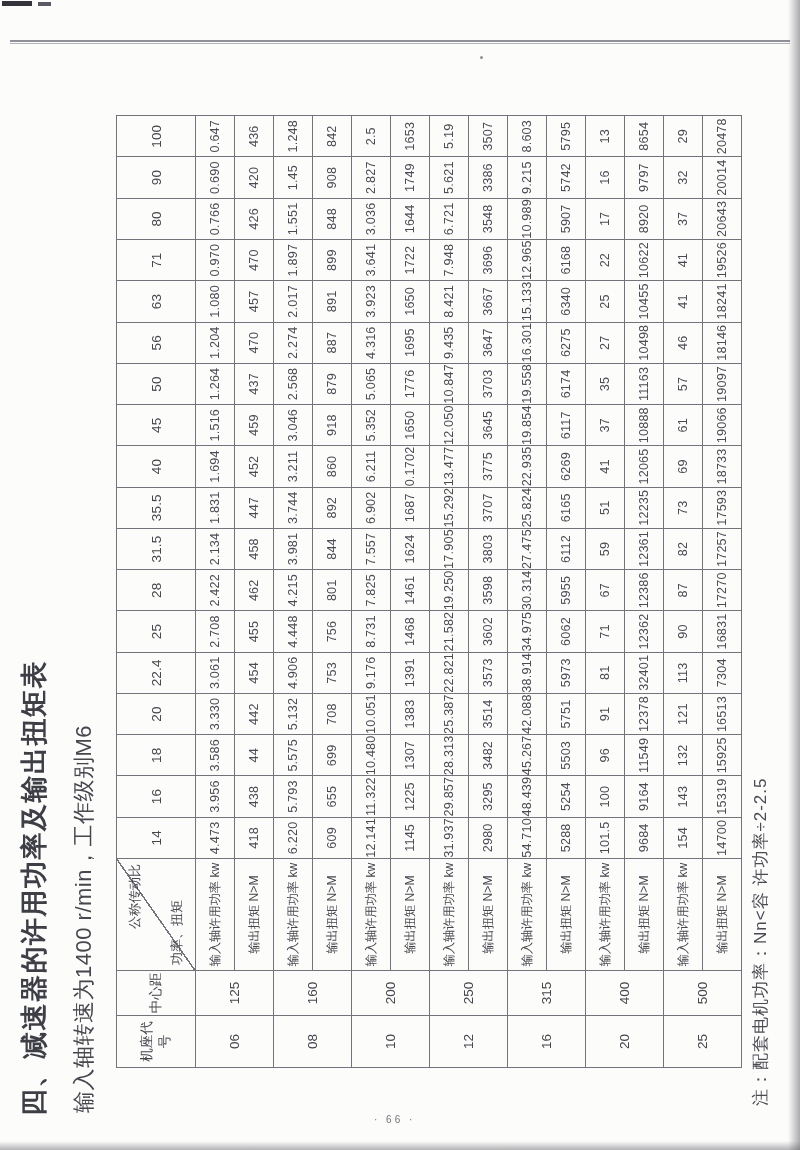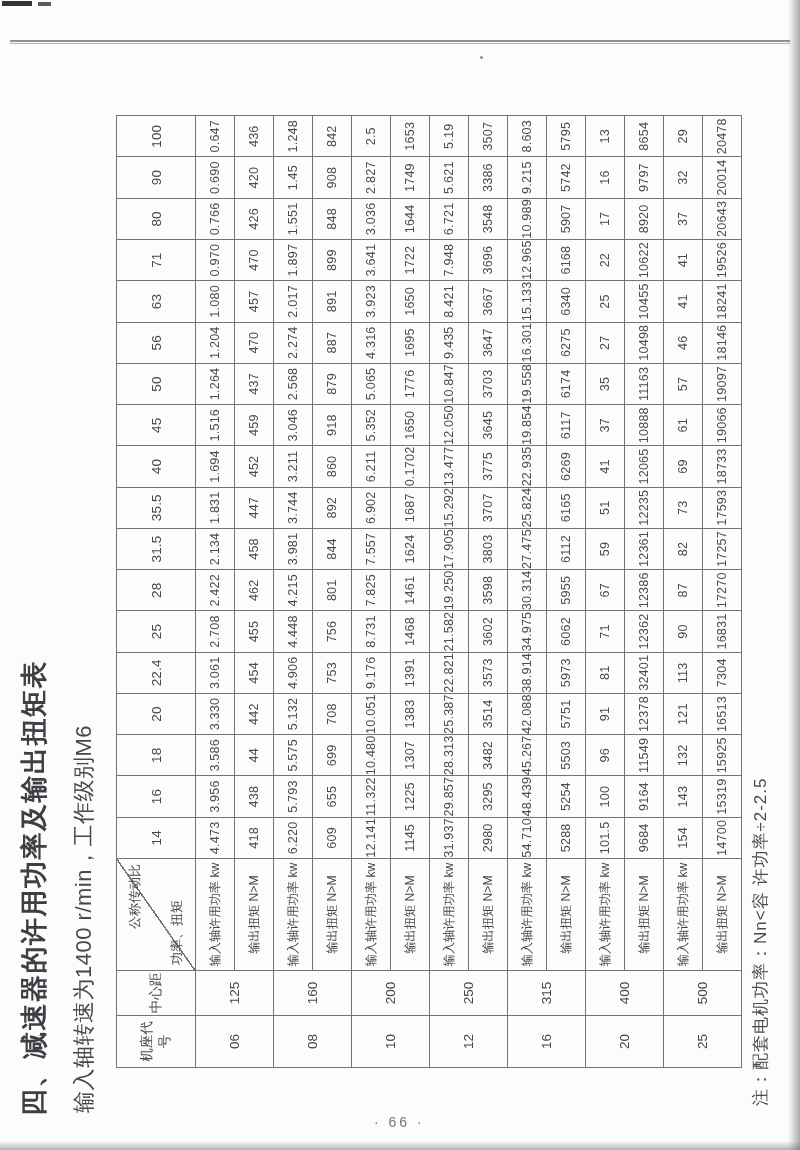--- a/index.html
+++ b/index.html
@@ -2,21 +2,21 @@
 <html><head>
 <meta charset="utf-8">
 <style>
   html,body{margin:0;padding:0;background:#d8d8da;}
   .page{position:relative;width:800px;height:1150px;background:#fcfcfb;overflow:hidden;
         font-family:"Liberation Sans","DejaVu Sans",sans-serif;color:#46464e;}
 
   
   .top-rule{position:absolute;left:10px;top:40px;width:780px;height:1px;
             border-top:2px solid #90909a;border-bottom:1px solid #b2b2ba;}
-  .page-number{position:absolute;left:374px;top:1114px;font-size:14px;color:#74747b;letter-spacing:3px;}
+  .page-number{position:absolute;left:374px;top:1114px;font-size:10px;color:#74747b;letter-spacing:3px;}
   .speck-a{position:absolute;left:2px;top:1px;width:30px;height:5px;background:#34343a;}
   .speck-b{position:absolute;left:38px;top:2px;width:13px;height:4px;background:#5a5a62;}
   .speck-c{position:absolute;left:480px;top:56px;width:3px;height:3px;background:#8e8e94;border-radius:50%;}
   .edge-right{position:absolute;top:0;right:0;width:12px;height:100%;
               background:linear-gradient(to right,rgba(90,90,96,0),rgba(90,90,96,0.5));}
   .edge-bottom{position:absolute;left:0;bottom:0;width:100%;height:9px;
                background:linear-gradient(to bottom,rgba(90,90,96,0),rgba(90,90,96,0.45));}
 
   
   .rotated{position:absolute;left:0;top:1150px;width:1150px;height:800px;

